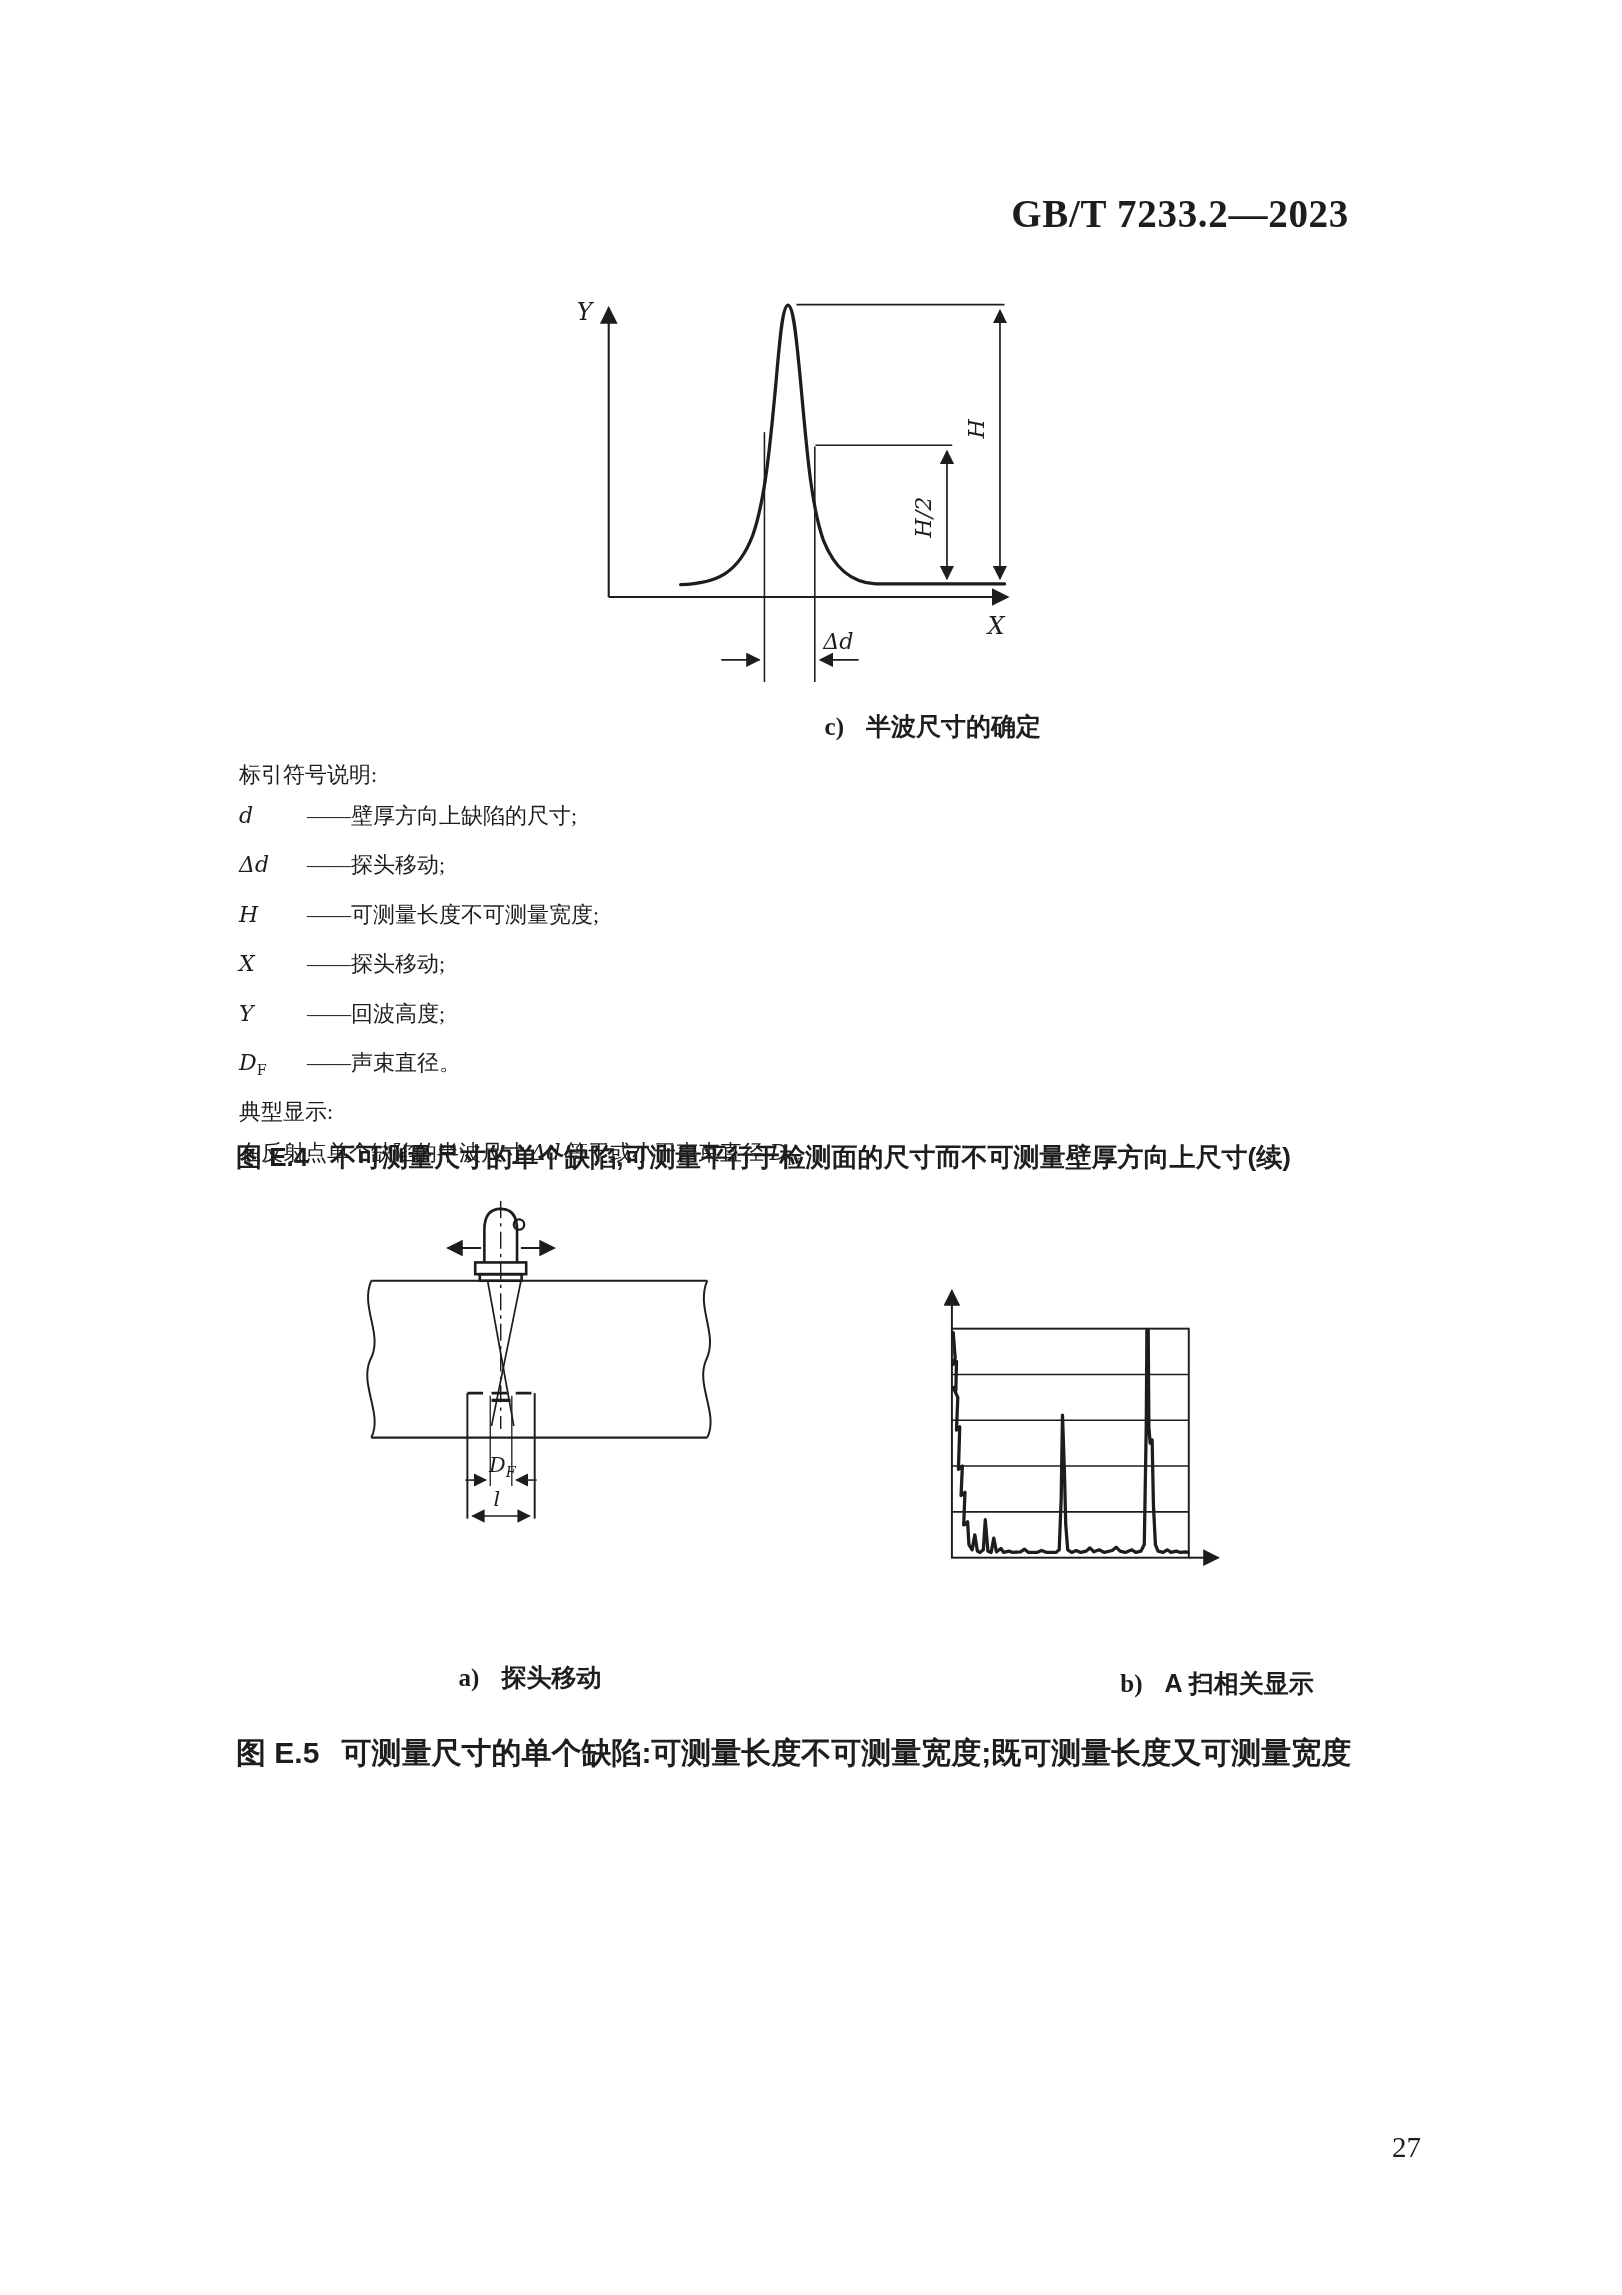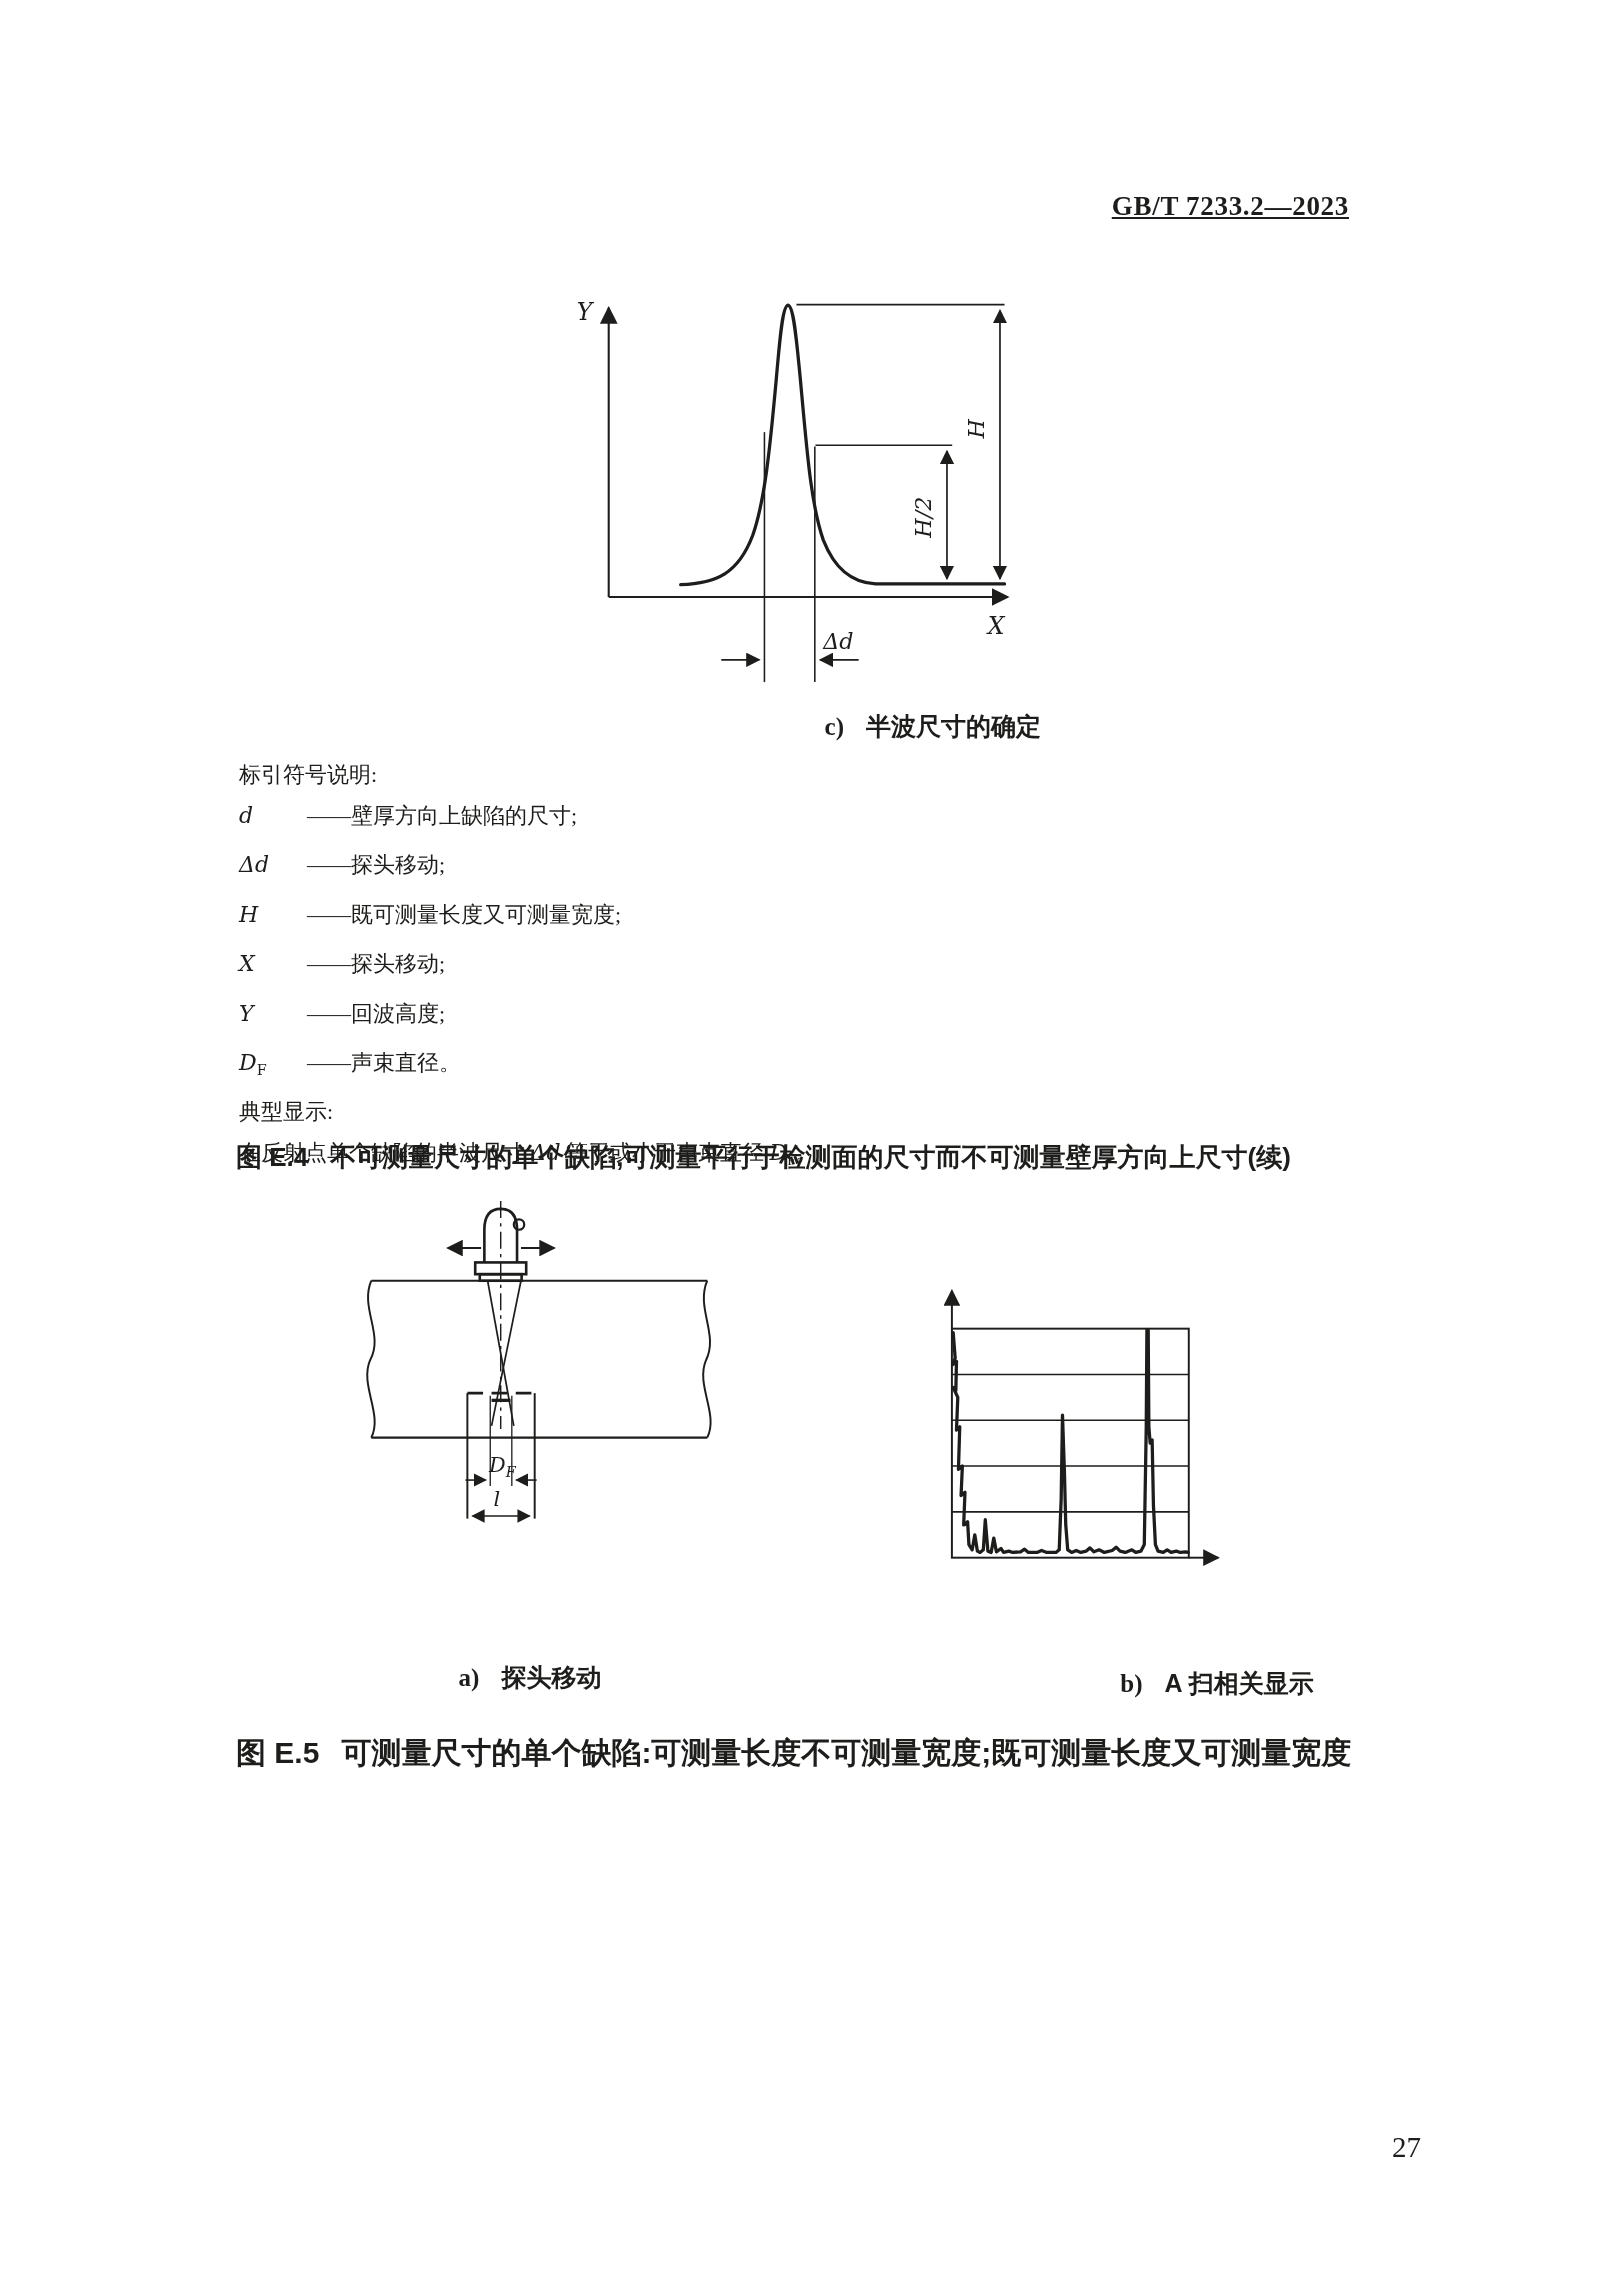--- a/index.html
+++ b/index.html
@@ -1,19 +1,19 @@
 <!DOCTYPE html>
 <html style="font-size:10.5px"><head>
 <meta charset="utf-8">
 <style>
   html,body{margin:0;padding:0;background:#e8e8e8;}
   #page{position:relative;width:1622px;height:2295px;background:#ffffff;overflow:hidden;
         font-family:"Liberation Sans", sans-serif;color:#1d1d1b;}
   .abs{position:absolute;}
-  .hdr{font-size:27px;font-weight:bold;letter-spacing:0.7px;font-family:"Liberation Serif", serif;text-decoration:underline;}
+  .hdr{font-size:39px;font-weight:bold;letter-spacing:0.7px;font-family:"Liberation Serif", serif;}
   .figcap{font-size:26px;font-weight:bold;}
   .figcap .lbl{margin-right:22px;}
   .subcap{font-size:25px;font-weight:bold;text-align:center;}
   .subcap .lbl{margin-right:22px;font-family:"Liberation Serif", serif;}
   .legend{font-size:22px;line-height:41px;font-family:"Liberation Serif", serif;}
   .legend .term{display:inline-block;width:68px;font-style:italic;font-family:"DejaVu Serif", serif;}
   .legend sub{font-size:14.4px;font-style:normal;}
   .sym{font-style:italic;font-family:"DejaVu Serif", serif;}
   .pagenum{font-size:29px;font-family:"Liberation Serif", serif;}
   svg{position:absolute;overflow:visible;}
@@ -74,21 +74,21 @@
 
   <div class="abs legend" style="left:239px;top:754px;width:1152px;">
     <div>标引符号说明:</div>
     <div class="legend-row">
       <span class="term"><span>d</span><sub></sub></span><span>——壁厚方向上缺陷的尺寸;</span>
     </div>
     <div class="legend-row">
       <span class="term"><span>Δd</span><sub></sub></span><span>——探头移动;</span>
     </div>
     <div class="legend-row">
-      <span class="term"><span>H</span><sub></sub></span><span>——既可测量长度又可测量宽度;</span>
+      <span class="term"><span>H</span><sub></sub></span><span>——可测量长度不可测量宽度;</span>
     </div>
     <div class="legend-row">
       <span class="term"><span>X</span><sub></sub></span><span>——探头移动;</span>
     </div>
     <div class="legend-row">
       <span class="term"><span>Y</span><sub></sub></span><span>——回波高度;</span>
     </div>
     <div class="legend-row">
       <span class="term"><span>D</span><sub>F</sub></span><span>——声束直径。</span>
     </div>

